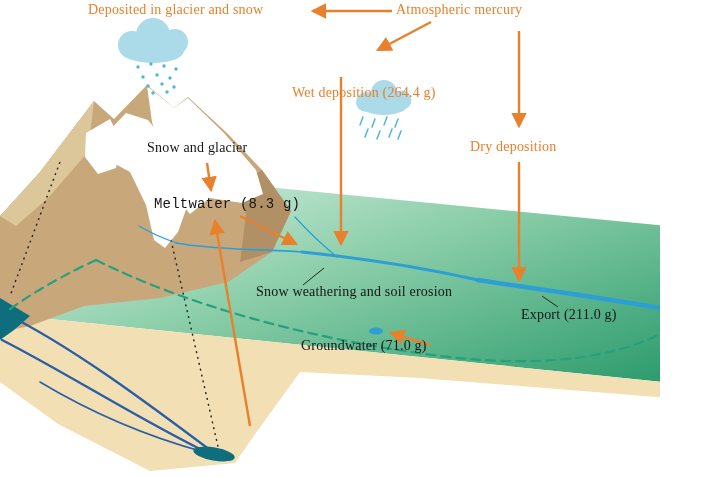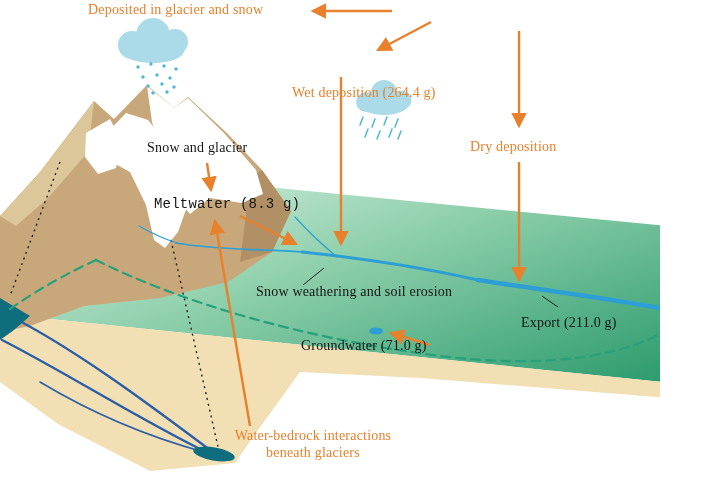--- a/index.html
+++ b/index.html
@@ -136,22 +136,22 @@
       <path d="M519,31 L519,126"></path>
       <path d="M519,162 L519,280"></path>
       <path d="M207,163 L211,190"></path>
       <path d="M240,216 L296,244"></path>
       <path d="M250,426 L215,221"></path>
       <path d="M430,345 L391,333"></path>
     </g>
   </svg>
 
   <div class="lbl orange" style="left:88px;top:2px;">Deposited in glacier and snow</div>
+  <div class="lbl orange" style="left:396px;top:2px;">Atmospheric mercury</div>
   <div class="lbl orange" style="left:292px;top:53px;margin-top:32px;">Wet deposition (264.4 g)</div>
   <div class="lbl" style="left:147px;top:140px;">Snow and glacier</div>
   <div class="lbl orange" style="left:470px;top:139px;">Dry deposition</div>
   <div class="lbl" style="left:154px;top:196px;font-family:Liberation Mono, monospace;">Meltwater (8.3 g)</div>
   <div class="lbl" style="left:256px;top:284px;">Snow weathering and soil erosion</div>
-  <div class="lbl" style="left:521px;top:315px;">Export (211.0 g)</div>
+  <div class="lbl" style="left:521px;top:307px;">Export (211.0 g)</div>
   <div class="lbl" style="left:301px;top:338px;">Groundwater (71.0 g)</div>
-  <div class="lbl orange wrap" style="left:217px;top:428px;">Water-bedrock interactions beneath glaciers</div>
 
 </div>
 
 </body></html>

